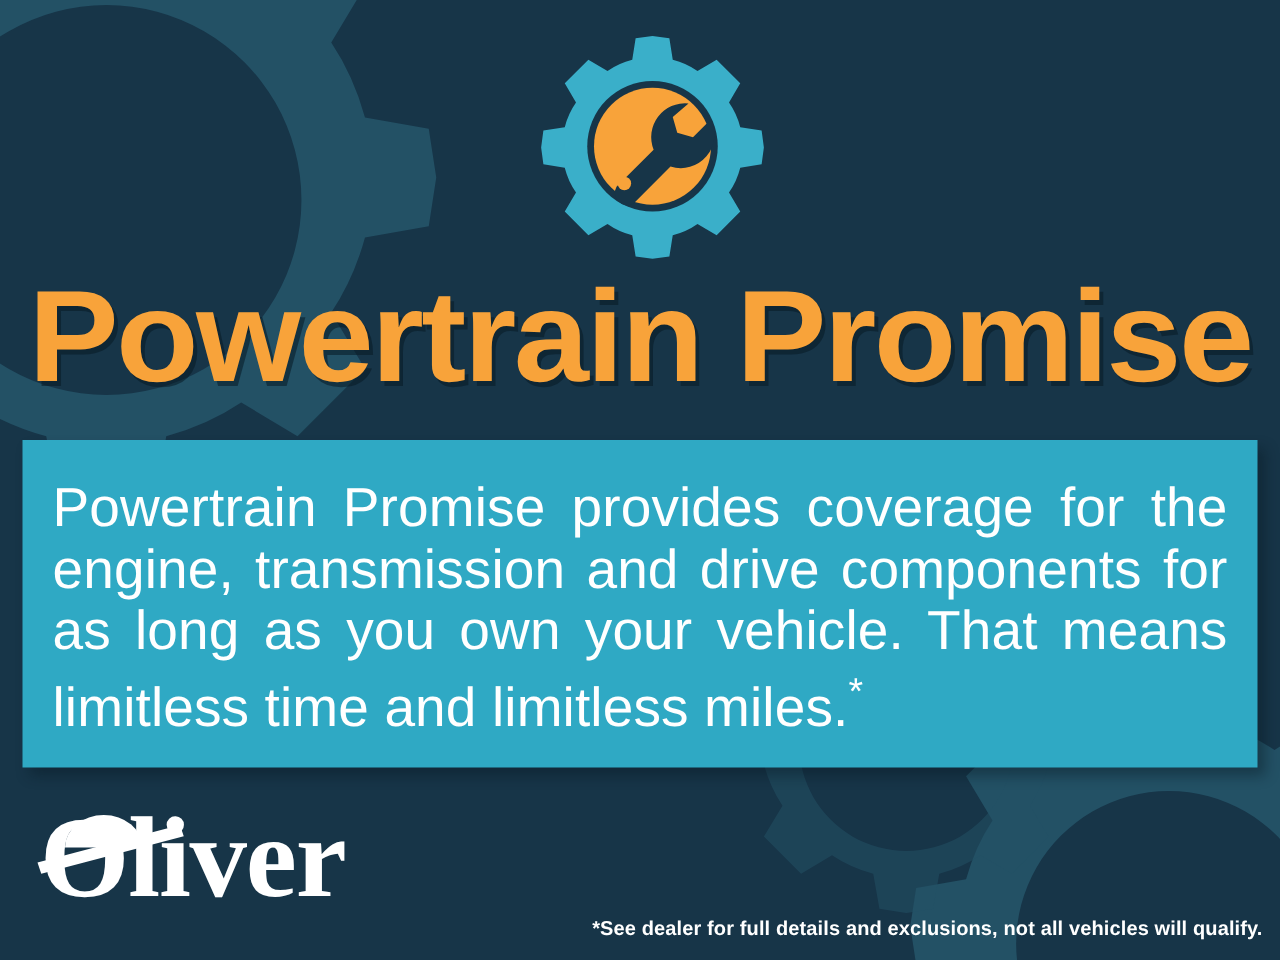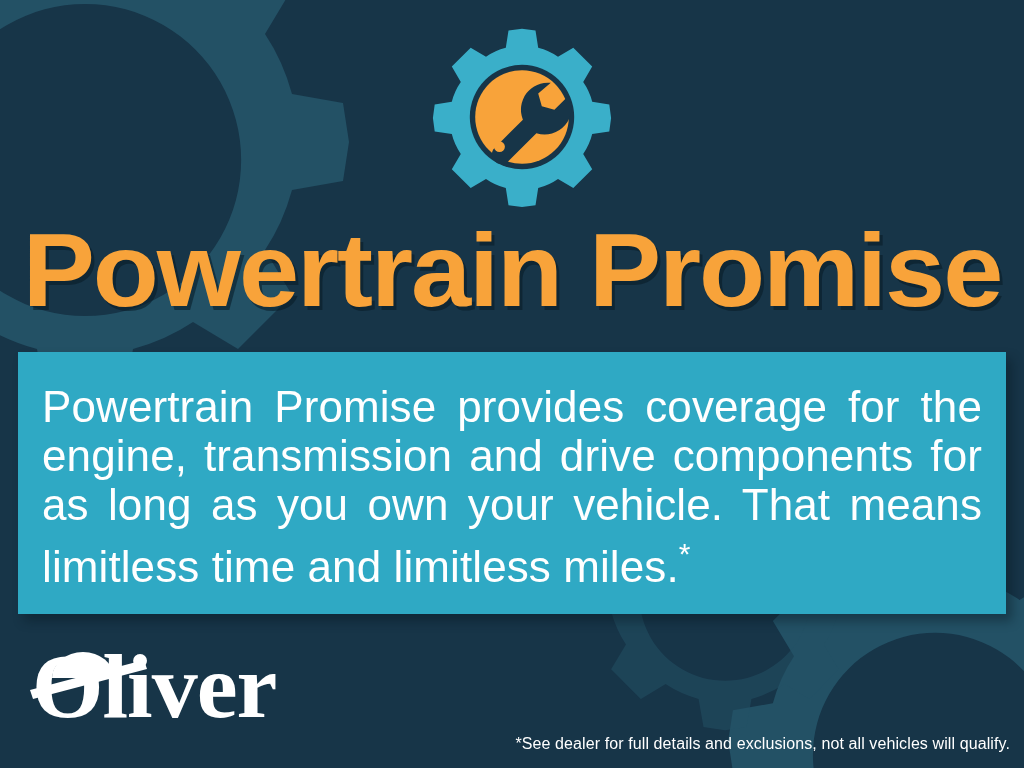--- a/index.html
+++ b/index.html
@@ -128,21 +128,21 @@
   }
 
   
   #disclaimer {
     position: absolute;
     right: 14px;
     top: 735px;
     color: #ffffff;
     font-family: "Liberation Sans Narrow", "Liberation Sans", sans-serif;
     font-size: 16px;
-    font-weight: normal;
+    font-weight: bold;
     letter-spacing: .1px;
     white-space: nowrap;
   }
 </style>
 </head>
 <body>
 
 <div id="poster">
 
   <div class="bg-layer">

